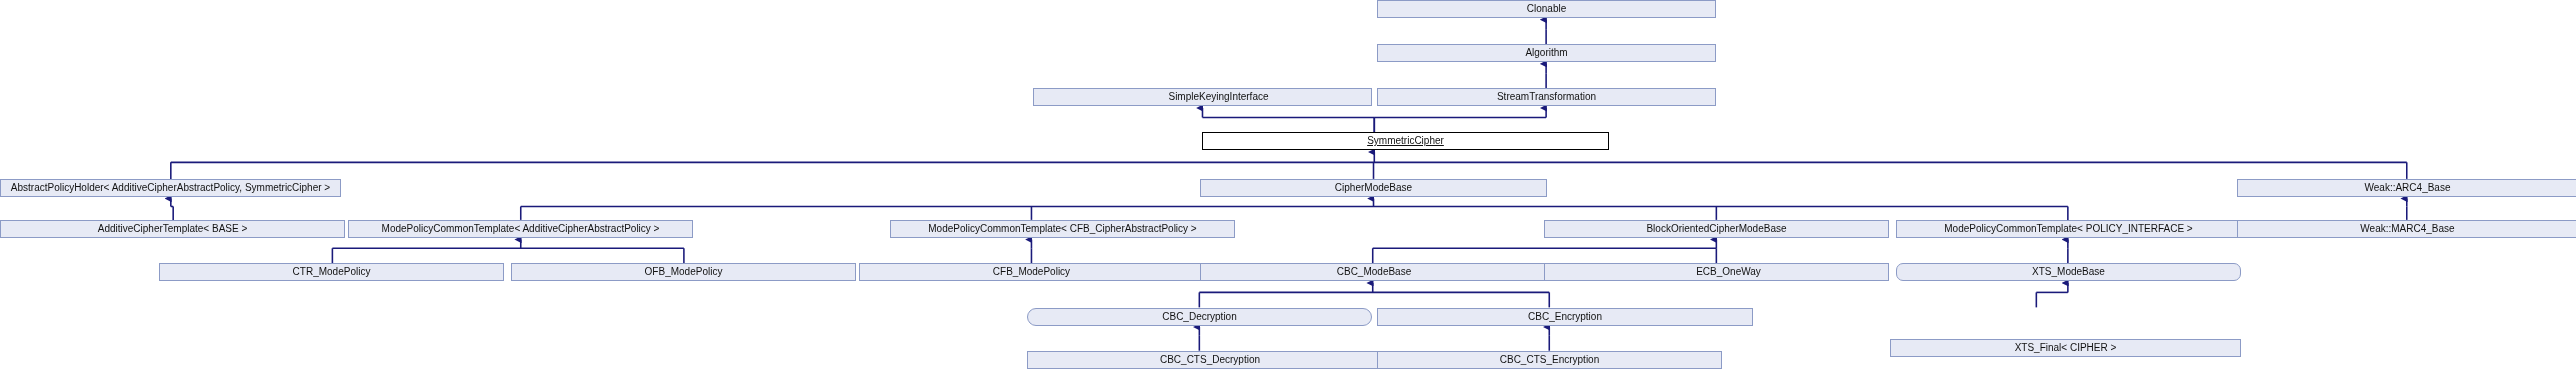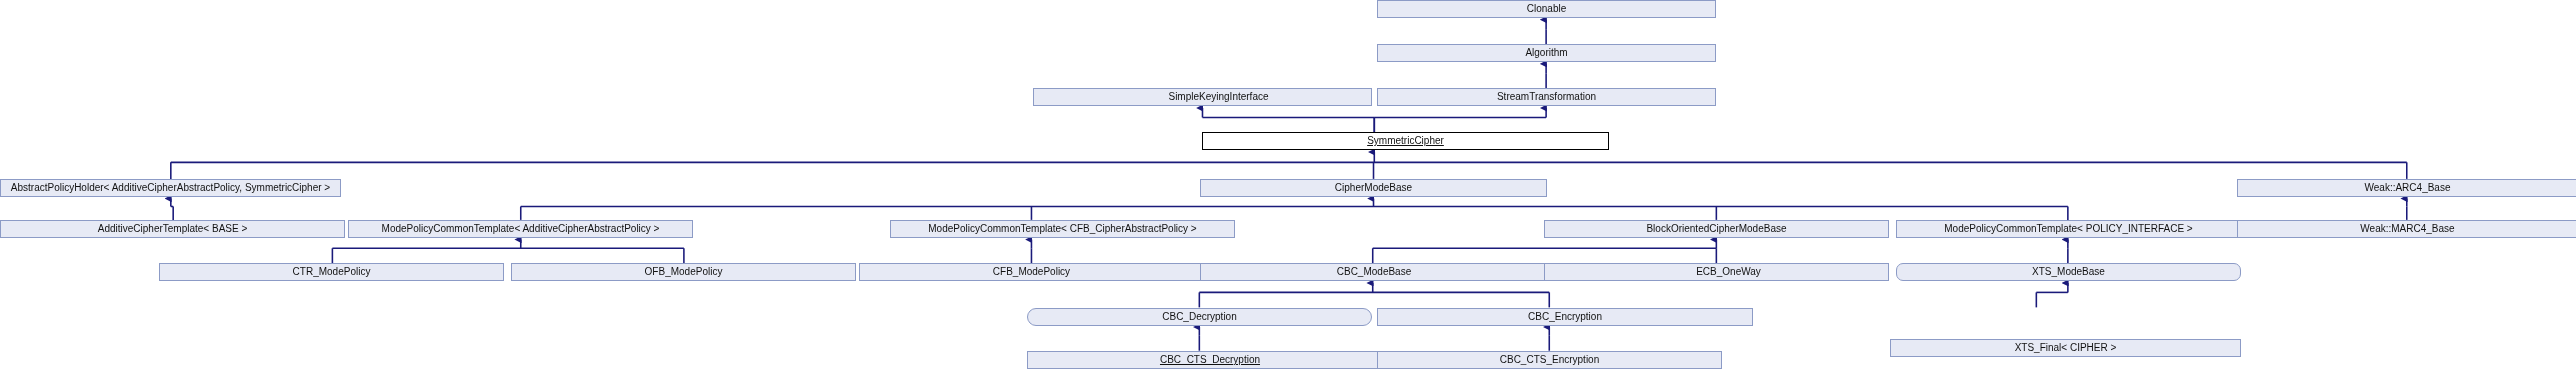--- a/index.html
+++ b/index.html
@@ -174,21 +174,21 @@
       </div>
       <div class="node" style="left: 1027px; top: 308px; width: 345px; border-radius: 9px;">
         <span class="lbl">CBC_Decryption</span>
       </div>
       <div class="node" style="left: 1377px; top: 308px; width: 376px;">
         <span class="lbl">CBC_Encryption</span>
       </div>
       <div class="node" style="left: 1890px; top: 308px; width: 351px; margin-top: 31px;">
         <span class="lbl">XTS_Final&lt; CIPHER &gt;</span>
       </div>
-      <div class="node" style="left: 1027px; top: 351px; width: 366px; text-decoration: underline;">
+      <div class="node" style="left: 1027px; top: 351px; width: 366px;">
         <span class="lbl">CBC_CTS_Decryption</span>
       </div>
       <div class="node" style="left: 1377px; top: 351px; width: 345px;">
         <span class="lbl">CBC_CTS_Encryption</span>
       </div>
     </div>
 </div>
 
 
 </body></html>

